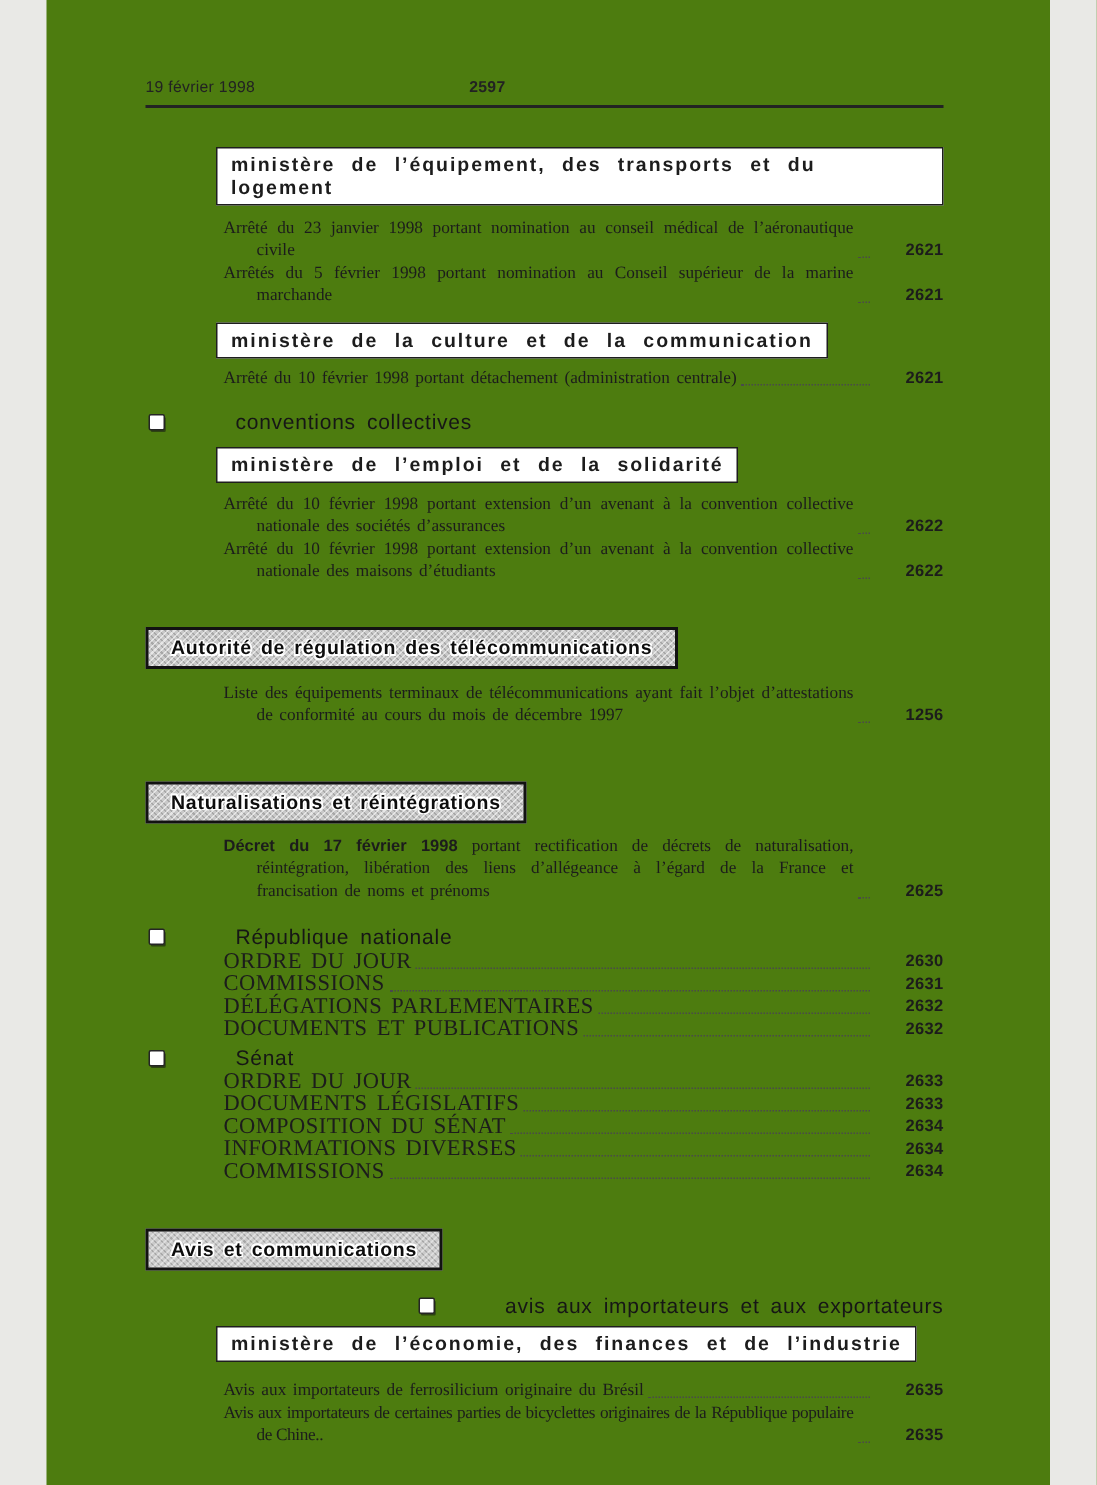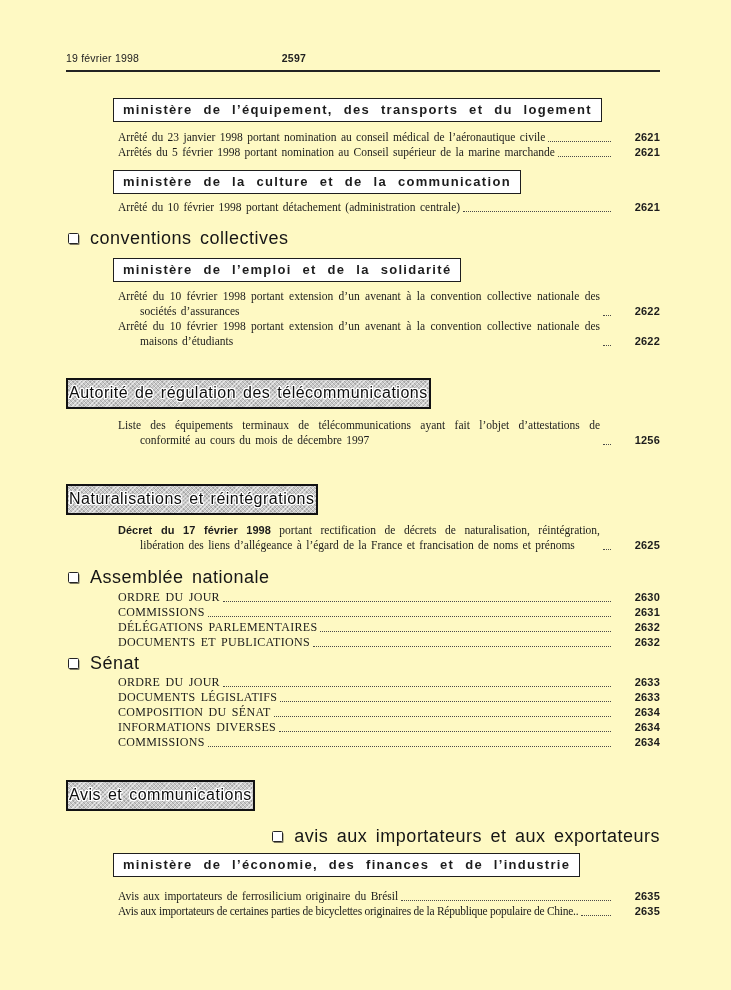--- a/index.html
+++ b/index.html
@@ -1,21 +1,21 @@
 <!DOCTYPE html>
 <html lang="fr"><head>
 <meta charset="utf-8">
 <title>Journal Officiel — Sommaire</title>
 <style>
   html,body{margin:0;padding:0;background:#e9e9e6;}
   .page{
     position:relative;
-    width:731px;height:990px;
+    width:669px;height:990px;
     margin:0 auto;
-    background:#fef9c3;
+    background:#4d7c0f;
     color:#1c1c1c;
     font-family:"Liberation Sans",sans-serif;
     overflow:hidden;
     box-sizing:border-box;
     padding:52px 71px 0 66px;
   }
   
   .hdr{display:flex;align-items:baseline;font-size:10.5px;letter-spacing:.2px;color:#222;}
   .hdr .date{width:120px;}
   .hdr .jtitle{flex:1;text-align:center;letter-spacing:.4px;}
@@ -28,54 +28,54 @@
     border:1.5px solid #1e1e1e;
     padding:3px 9px 4px;
     font-weight:bold;font-size:13px;
     letter-spacing:1.3px;word-spacing:6px;
     background:#fff;
   }
   
   .shaded{
     display:inline-block;
     border:2px solid #121212;
-    padding:4px 1px 5px;
-    font-weight:normal;font-size:16px;
+    padding:4px 15px 5px;
+    font-weight:bold;font-size:13px;
     letter-spacing:.5px;word-spacing:2px;
     color:#0d0d0d;
     background-color:#c9c9c9;
     background-image:
       repeating-linear-gradient(135deg, rgba(255,255,255,.55) 0 1px, transparent 1px 3px),
       repeating-linear-gradient(45deg, rgba(80,80,80,.28) 0 1px, transparent 1px 3px);
     text-shadow:
       1px 1px 0 #fff,-1px -1px 0 #fff,1px -1px 0 #fff,-1px 1px 0 #fff,
       0 1px 0 #fff,0 -1px 0 #fff,1px 0 0 #fff,-1px 0 0 #fff;
   }
   
   .brow{display:flex;align-items:center;margin-left:2px;}
   .cbox{
     width:9px;height:9px;flex:0 0 9px;
     border:1.7px solid #252525;border-radius:1.5px;
     box-shadow:1px 1.5px 0 -0.5px rgba(20,20,20,.55);
     margin-right:11px;background:#fff;
   }
-  .blabel{font-size:18px;letter-spacing:.5px;word-spacing:3px;color:#161616;}
+  .blabel{font-size:14px;letter-spacing:.5px;word-spacing:3px;color:#161616;margin-left:36px;}
   
   .entries{margin-left:52px;}
   .entry{display:flex;align-items:flex-end;line-height:15px;}
   .etext{
     font-family:"Liberation Serif",serif;
     font-size:11.5px;word-spacing:1.5px;
     max-width:505px;
     padding-left:22px;text-indent:-22px;
     text-align:justify;
   }
   .etext .lead-bold{font-family:"Liberation Sans",sans-serif;font-weight:bold;font-size:11px;}
   .etext.tight{letter-spacing:-.25px;word-spacing:0;}
-  .caps .etext{font-size:12px;letter-spacing:.3px;word-spacing:2px;}
+  .caps .etext{font-size:15px;letter-spacing:.3px;word-spacing:2px;}
   .leader{flex:1 1 auto;min-width:8px;border-bottom:1.5px dotted #4a4a4a;margin:0 3px 3px 3px;}
   .pnum{
     flex:0 0 46px;width:46px;text-align:right;
     font-family:"Liberation Sans",sans-serif;
     font-weight:bold;font-size:11px;letter-spacing:.2px;
   }
   
   .mt6{margin-top:6px;}.mt8{margin-top:8px;}.mt9{margin-top:9px;}
   .mt10{margin-top:10px;}.mt12{margin-top:12px;}.mt13{margin-top:13px;}
   .mt14{margin-top:14px;}.mt15{margin-top:15px;justify-content:flex-end;}.mt26{margin-top:26px;}
@@ -160,21 +160,21 @@
     <div class="entry">
       <div class="etext"><span class="lead-bold">Décret du 17 février 1998</span><span> portant rectification de décrets de naturalisation, réintégration, libération des liens d’allégeance à l’égard de la France et francisation de noms et prénoms</span></div>
       <div class="leader"></div>
       <div class="pnum">2625</div>
     </div>
   </div>
 
 
   <div class="brow mt14">
     <span class="cbox"></span>
-    <span class="blabel">Assemblée nationale</span>
+    <span class="blabel">République nationale</span>
   </div>
   <div class="entries caps mt2">
     <div class="entry">
       <div class="etext">ORDRE DU JOUR</div>
       <div class="leader"></div>
       <div class="pnum">2630</div>
     </div>
     <div class="entry">
       <div class="etext">COMMISSIONS</div>
       <div class="leader"></div>

